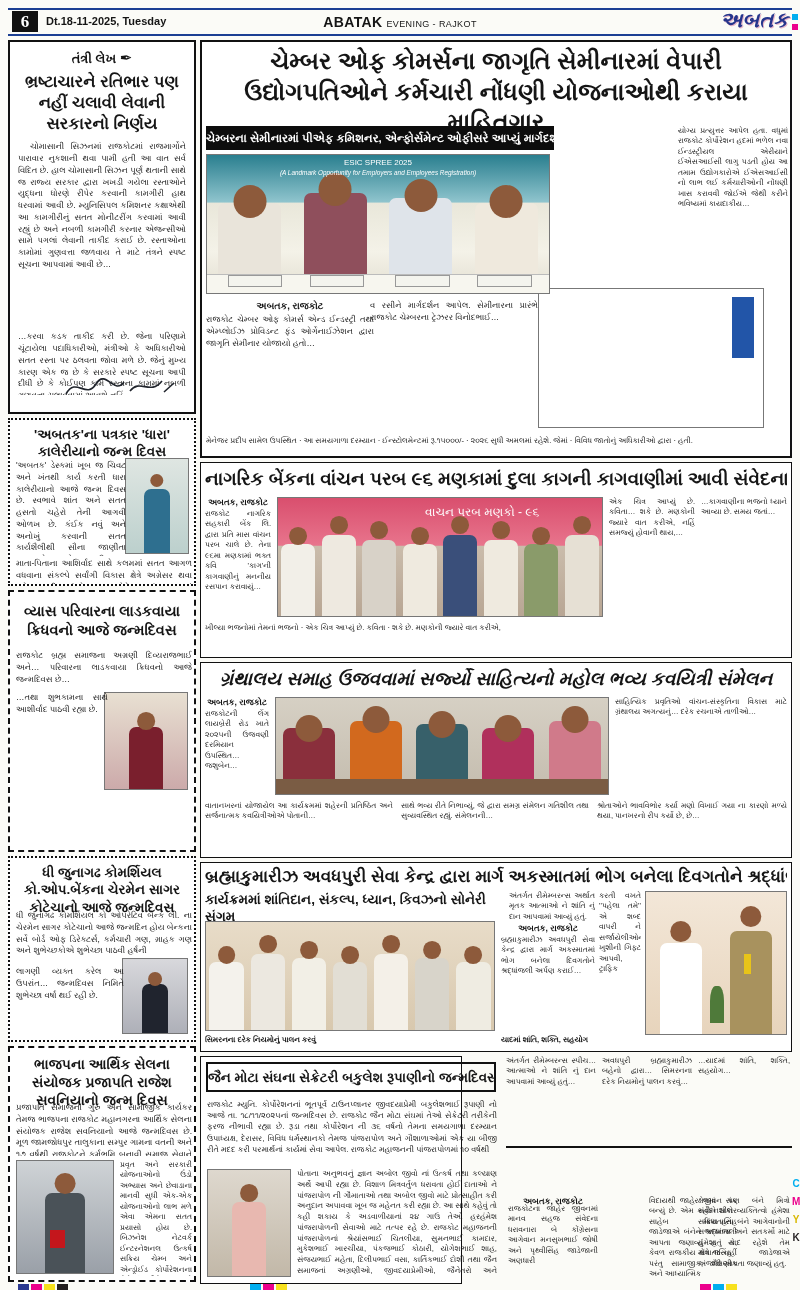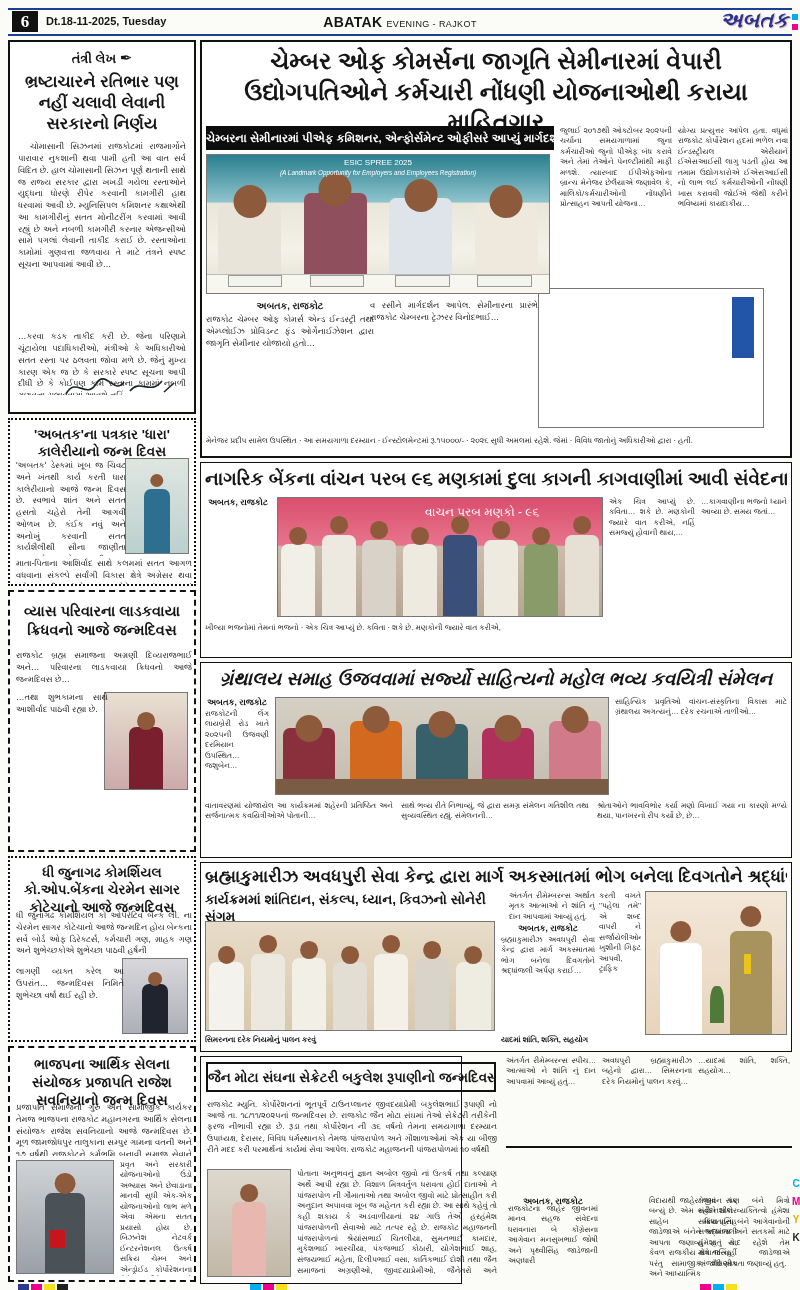--- a/index.html
+++ b/index.html
@@ -113,21 +113,20 @@
     <div class="photo" style="left:6px;top:112px;width:98px;height:114px;background:linear-gradient(180deg,#cfd3d6,#9aa0a8);">
       <div class="abs" style="left:34%;bottom:22%;width:16%;height:16%;background:#c4161c;z-index:4;"></div>
     <div class="person" style="width: 41.6667%; left: 29.1667%; height: 71.76%; bottom: 0%; background: rgb(74, 82, 88); z-index: 2;"></div>
       </div>
     <div class="tiny" style="position:absolute;left:110px;top:112px;width:72px;height:116px;">પ્રવૃત અને સરકારી યોજનાઓનો ઉંડો અભ્યાસ અને છેવાડાના માનવી સુધી એક-એક યોજનાઓનો લાભ મળે એવા એમના સતત પ્રયાસો હોય છે. બિઝનેશ નેટવર્ક ઈન્ટરનેશનલ ઉત્કર્ષ સક્રિય ચેમ્બ અને એન્ડ્રોઈડ કોર્પોરેશનના મેનેજીંગ ડિરેક્ટર અને પ્રોજેક્ટ લોન અને સબસીડી વિષયના તજજ્ઞ રાજેશ સાવનિયાને જન્મ દિવસ નિમિતે મો. ૭૬૦૦૦ ૧૦૧૦૧ ઉપર શુભેચ્છા વર્ષા થઈ રહી છે.</div>
   </div>
 
   <div class="box b-solid" style="left:200px;top:40px;width:592px;height:418px;">
     <div class="hl" style="font-size:24px;margin:4px 6px 0;">ચેમ્બર ઓફ કોમર્સના જાગૃતિ સેમીનારમાં વેપારી ઉદ્યોગપતિઓને કર્મચારી નોંધણી યોજનાઓથી કરાયા માહિતગાર</div>
     <div class="abs banner-black" style="left:4px;top:84px;width:348px;height:24px;font-size:11.5px;">ચેમ્બરના સેમીનારમાં પીએફ કમિશનર, એન્ફોર્સમેન્ટ ઓફીસરે આપ્યું માર્ગદર્શન</div>
-    <div class="tiny abs" style="left:358px;top:84px;width:112px;height:158px;">જુલાઈ ૨૦૧૭થી ઓક્ટોબર ૨૦૨૫ની ચર્ચાના સમયગાળામાં જુના કર્મચારીઓ જુનો પીએફ બંધ કરાવે અને તેમાં તેઓને પેનલ્ટીમાંથી માફી મળશે. ત્યારબાદ ઈપીએફઓના બ્રાન્ચ મેનેજર છેલૈયાએ જણાવેલ કે, માલિકો/કર્મચારીઓની નોંધણીને પ્રોત્સાહન આપતી યોજના…</div>
     <div class="tiny abs" style="left:476px;top:84px;width:110px;height:300px;">યોગ્ય પ્રત્યુત્તર આપેલ હતા. વધુમાં રાજકોટ કોર્પોરેશન હદમાં ભળેલ નવા ઈન્ડસ્ટ્રીયલ એરીયાને ઈએસઆઈસી લાગુ પડતી હોય આ તમામ ઉદ્યોગકારોએ ઈએસઆઈસી નો લાભ લઈ કર્મચારીઓની નોંધણી ખાસ કરાવવી જોઈએ જેથી કરીને ભવિષ્યમાં કાયદાકીય…</div>
 
     <div class="photo" style="left:4px;top:112px;width:344px;height:140px;background:linear-gradient(180deg,#2a7f8f 0%,#8fc4cd 34%,#e9e7da 35%,#f4f2e8 70%,#e2ded0 100%);">
       <div class="ph-caption" style="left:0;right:0;top:3px;font-size:8px;">ESIC SPREE 2025</div>
       <div class="ph-caption" style="left:0;right:0;top:14px;font-size:6.4px;font-weight:normal;font-style:italic;">(A Landmark Opportunity for Employers and Employees Registration)</div>
       <div class="tablebar" style="height:14%;background:#f7f6ef;border-top:1px solid #bbb;"></div>
       <div class="nameplate" style="left:6%;"></div>
       <div class="nameplate" style="left:30%;"></div>
       <div class="nameplate" style="left:55%;"></div>
       <div class="nameplate" style="left:79%;"></div>
@@ -144,20 +143,21 @@
     <div class="photo audience" style="left:336px;top:246px;width:226px;height:140px;">
       <div class="abs" style="right:4%;top:6%;width:10%;height:44%;background:#2255a8;"></div>
     </div>
 
     <div class="tiny abs nowrap" style="left:4px;top:394px;width:582px;height:18px;">મેનેજર પ્રદીપ સામેલ ઉપસ્થિત · આ સમયગાળા દરમ્યાન · ઈન્સ્ટોલમેન્ટમાં રૂ.૧૫૦૦૦/- · ૨૦૨૬ સુધી અમલમાં રહેશે. જેમાં · વિવિધ જાતોનું અધિકારીઓ દ્વારા · હતી.</div>
   </div>
 
   <div class="box b-thin" style="left:200px;top:462px;width:592px;height:196px;">
     <div class="hl nowrap" style="font-size:18.5px;margin:4px 4px 0;">નાગરિક બેંકના વાંચન પરબ ૯૬ મણકામાં દુલા કાગની કાગવાણીમાં આવી સંવેદનાની પાંખ</div>
     <div class="dateline abs" style="left:4px;top:34px;width:66px;font-size:8.5px;">અબતક, રાજકોટ</div>
+    <div class="tiny abs" style="left:4px;top:46px;width:66px;height:142px;">રાજકોટ નાગરિક સહકારી બેંક લિ. દ્વારા પ્રતિ માસ વાંચન પરબ ચાલે છે. તેના ૯૬મા મણકામાં ભક્ત કવિ 'કાગ'ની કાગવાણીનું મનનીય રસપાન કરાવાયું…</div>
     <div class="photo" style="left:76px;top:34px;width:326px;height:120px;background:linear-gradient(180deg,#d94f6e 0%,#e8748c 40%,#cabcab 41%,#b8a694 100%);">
       <div class="ph-caption" style="left:30%;right:4%;top:6%;font-size:12px;">વાચન પરબ મણકો - ૯૬</div>
     <div class="person" style="width: 10.6383%; left: 0.930851%; height: 60.72%; bottom: 0%; background: rgb(242, 239, 232); z-index: 2;"></div>
         <div class="person" style="width: 10.6383%; left: 13.4309%; height: 68.64%; bottom: 0%; background: rgb(238, 233, 224); z-index: 2;"></div>
         <div class="person" style="width: 10.6383%; left: 25.9309%; height: 64.68%; bottom: 0%; background: rgb(216, 210, 200); z-index: 2;"></div>
         <div class="person" style="width: 10.6383%; left: 38.4309%; height: 60.72%; bottom: 0%; background: rgb(239, 234, 223); z-index: 2;"></div>
         <div class="person" style="width: 10.6383%; left: 50.9309%; height: 68.64%; bottom: 0%; background: rgb(58, 79, 122); z-index: 2;"></div>
         <div class="person" style="width: 10.6383%; left: 63.4309%; height: 64.68%; bottom: 0%; background: rgb(239, 234, 223); z-index: 2;"></div>
         <div class="person" style="width: 10.6383%; left: 75.9309%; height: 60.72%; bottom: 0%; background: rgb(138, 155, 106); z-index: 2;"></div>
         <div class="person" style="width: 10.6383%; left: 88.4309%; height: 68.64%; bottom: 0%; background: rgb(230, 224, 212); z-index: 2;"></div>
@@ -173,21 +173,21 @@
     <div class="tiny abs" style="left:4px;top:46px;width:64px;height:88px;">રાજકોટની લેંગ લાયબ્રેરી રોડ ખાતે ૨૦૨૫ની ઉજવણી દરમિયાન ઉપસ્થિત… જશુબેન…</div>
     <div class="photo" style="left:74px;top:34px;width:334px;height:98px;background:linear-gradient(180deg,#d6d0c4,#c4bcae);">
       <div class="tablebar" style="height:16%;background:#7a5c44;"></div>
     <div class="person" style="width: 15.625%; left: 2.1875%; height: 55.2%; bottom: 14%; background: rgb(138, 47, 60); z-index: 2;"></div>
         <div class="person" style="width: 15.625%; left: 22.1875%; height: 62.4%; bottom: 14%; background: rgb(210, 105, 30); z-index: 2;"></div>
         <div class="person" style="width: 15.625%; left: 42.1875%; height: 58.8%; bottom: 14%; background: rgb(55, 96, 106); z-index: 2;"></div>
         <div class="person" style="width: 15.625%; left: 62.1875%; height: 55.2%; bottom: 14%; background: rgb(176, 48, 92); z-index: 2;"></div>
         <div class="person" style="width: 15.625%; left: 82.1875%; height: 62.4%; bottom: 14%; background: rgb(208, 122, 138); z-index: 2;"></div>
       </div>
     <div class="tiny abs" style="left:414px;top:34px;width:172px;height:98px;">સાહિત્યિક પ્રવૃતિઓ વાંચન-સંસ્કૃતિના વિકાસ માટે ગ્રંથાલય અગત્યનું… દરેક રચનાએ તાળીઓ…</div>
-    <div class="tiny abs" style="left:4px;top:138px;width:188px;height:52px;">વાતાવરણમાં યોજાયેલ આ કાર્યક્રમમાં શહેરની પ્રતિષ્ઠિત અને સર્જનાત્મક કવયિત્રીઓએ પોતાની…</div>
+    <div class="tiny abs" style="left:4px;top:138px;width:188px;height:52px;">વાતાનખરનાં યોજાયેલ આ કાર્યક્રમમાં શહેરની પ્રતિષ્ઠિત અને સર્જનાત્મક કવયિત્રીઓએ પોતાની…</div>
     <div class="tiny abs" style="left:200px;top:138px;width:188px;height:52px;">સાથે ભવ્ય રીતે નિભાવ્યું, જે દ્વારા સમગ્ર સંમેલન ગતિશીલ તથા સુવ્યવસ્થિત રહ્યું. સંમેલનની…</div>
     <div class="tiny abs" style="left:396px;top:138px;width:190px;height:52px;">શ્રોતાઓને ભાવવિભોર કર્યા મણો વિખાઈ ગયા ના કારણો મળ્યે થયા, પાનખરનો રીપ કર્યો છે, છે…</div>
   </div>
 
   <div class="box b-thin" style="left:200px;top:862px;width:592px;height:190px;">
     <div class="hl nowrap" style="font-size:17px;margin:3px 4px 0;">બ્રહ્માકુમારીઝ અવધપુરી સેવા કેન્દ્ર દ્વારા માર્ગ અકસ્માતમાં ભોગ બનેલા દિવગતોને શ્રદ્ધાંજલી અર્પણ</div>
     <div class="hl" style="position:absolute;left:4px;top:28px;width:300px;font-size:13.5px;text-align:left;">કાર્યક્રમમાં શાંતિદાન, સંકલ્પ, ધ્યાન, કિવઝનો સોનેરી સંગમ</div>
     <div class="tiny abs" style="left:308px;top:28px;width:86px;height:58px;">અંતર્ગત રીમેમ્બરન્સ અર્થાત મૃતક આત્માઓ ને શાંતિ નું દાન આપવામાં આવ્યું હતું.</div>
     <div class="tiny abs" style="left:398px;top:28px;width:42px;height:150px;">કરતી વખતે ''પહેલા તમે'' એ શબ્દ વાપરી ને સર્જાયેલીઓને ખુશીની ગિફ્ટ આપવી, ટ્રાફિક</div>
     <div class="photo" style="left:444px;top:28px;width:142px;height:144px;background:linear-gradient(180deg,#f3e7d8,#e7d4bc);">

